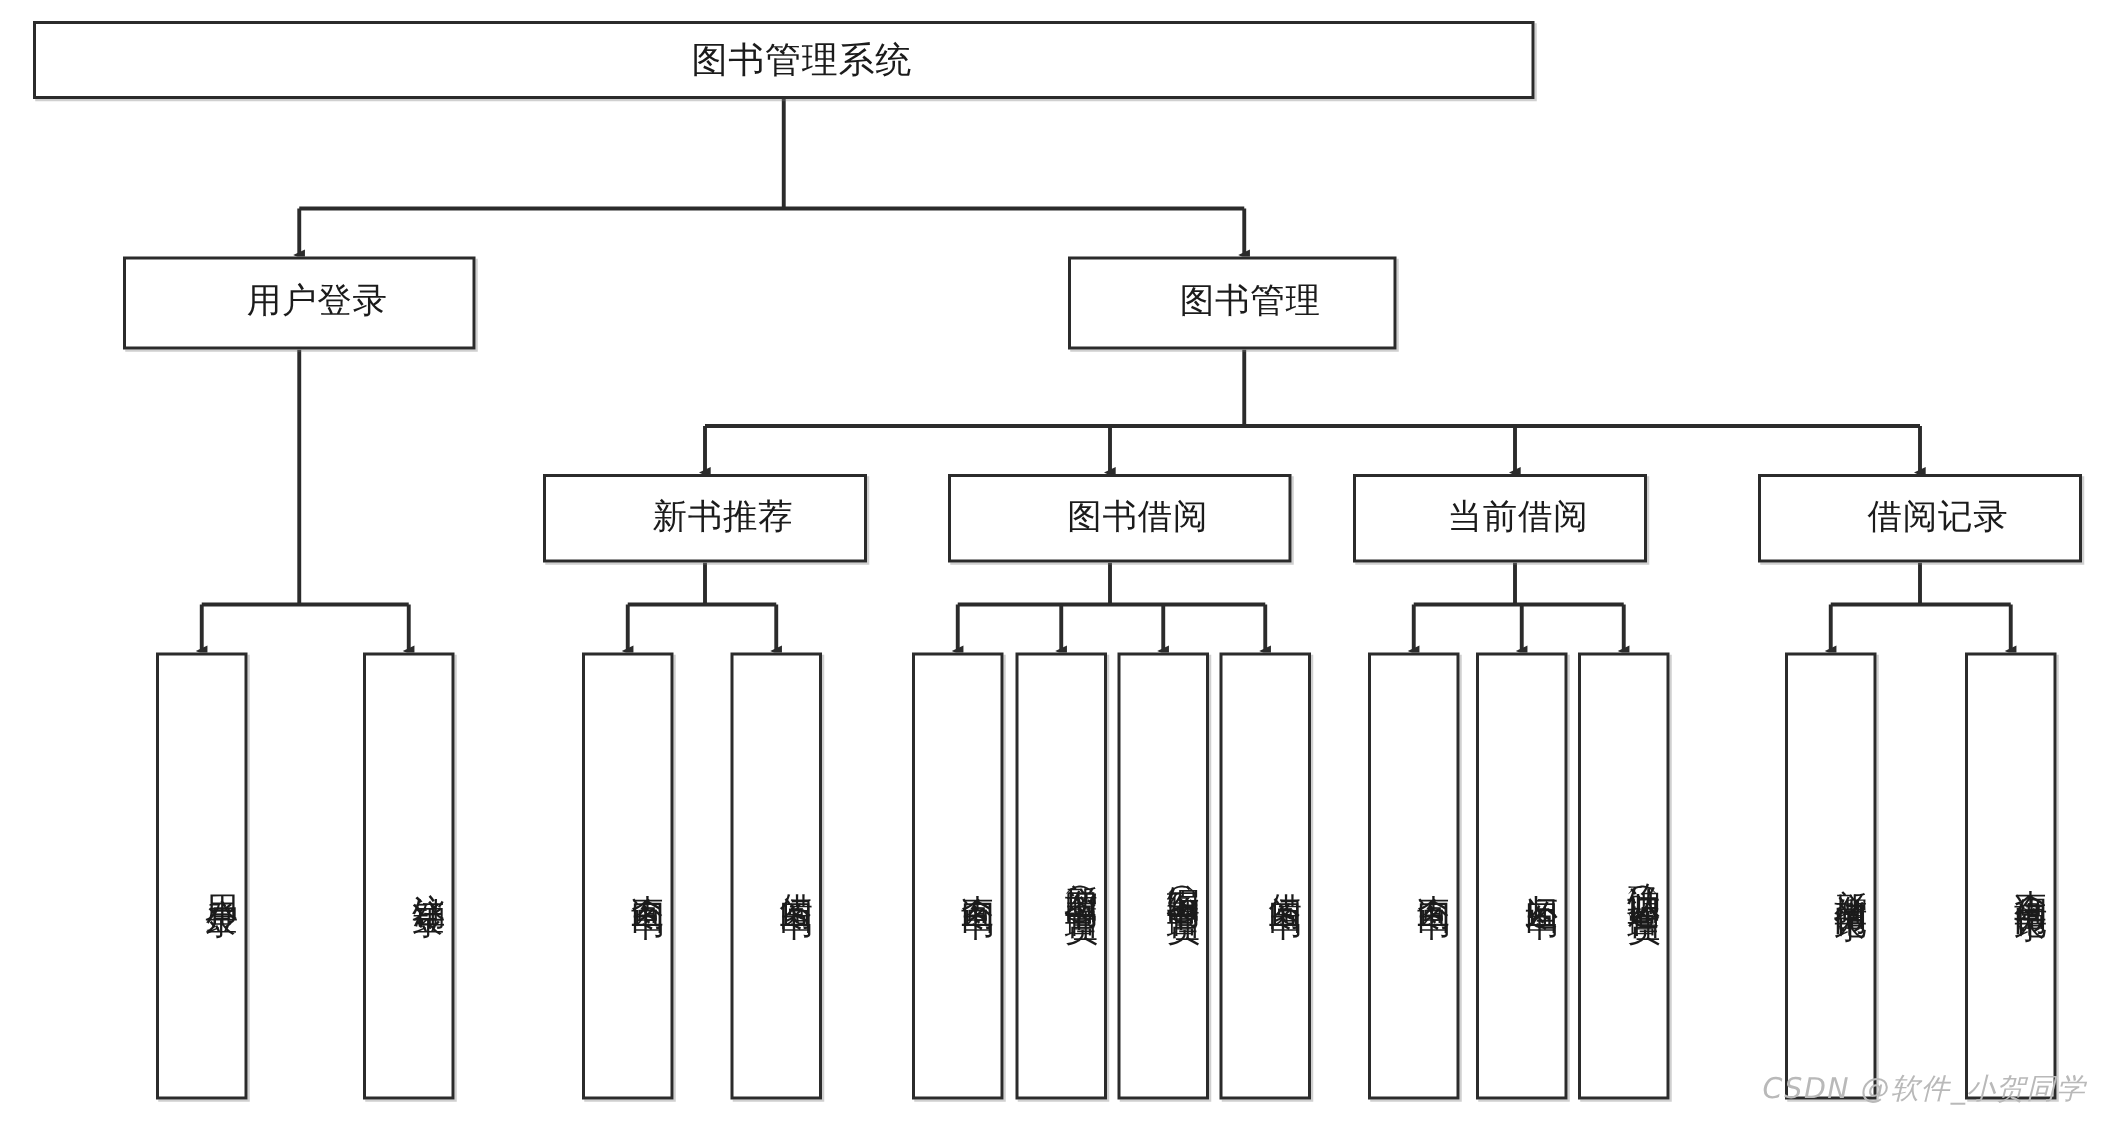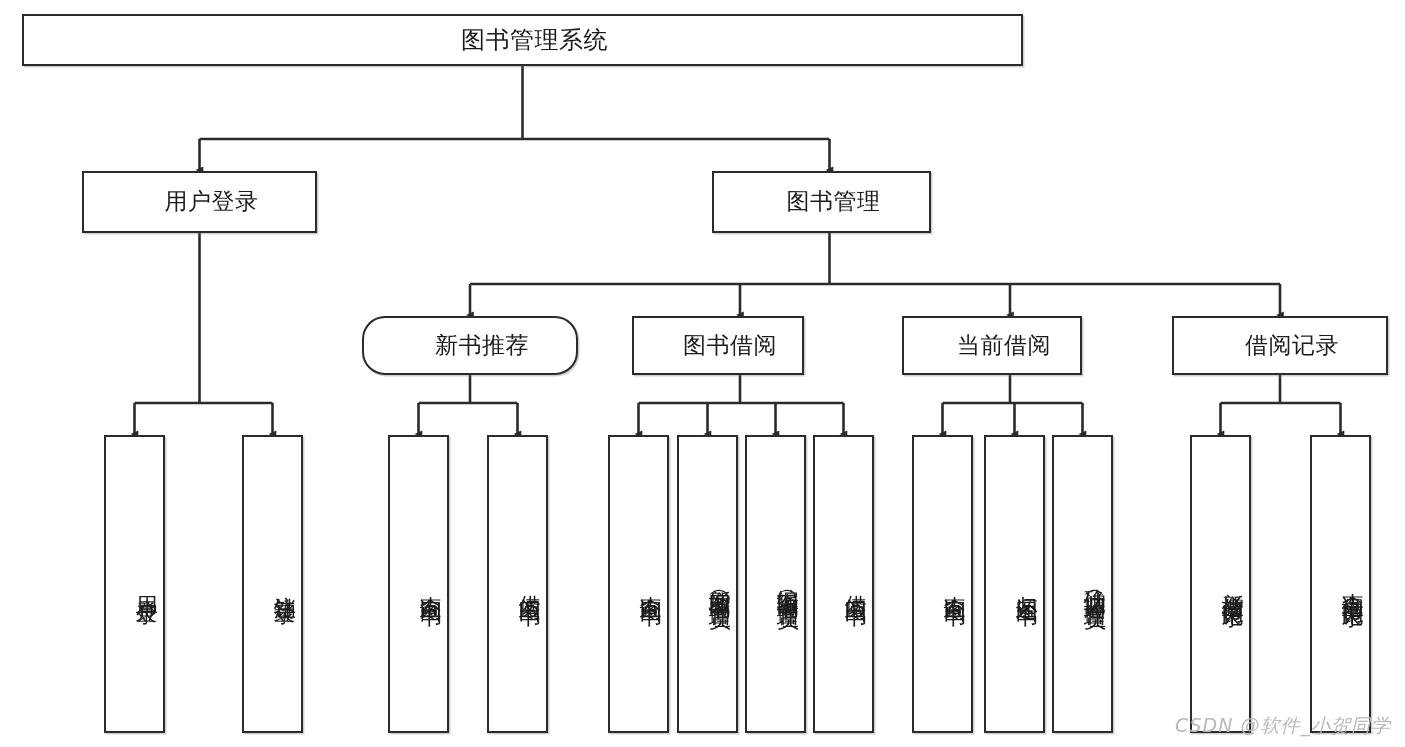--- a/index.html
+++ b/index.html
@@ -115,27 +115,27 @@
   <div id="nodes-layer">
       <div class="node level-1" style="left: 22px; top: 14px; width: 1001px; height: 52px;">
         <span class="node-label">图书管理系统</span>
       </div>
       <div class="node level-2" style="left: 82px; top: 171px; width: 235px; height: 62px;">
         <span class="node-label">用户登录</span>
       </div>
       <div class="node level-2" style="left: 712px; top: 171px; width: 219px; height: 62px;">
         <span class="node-label">图书管理</span>
       </div>
-      <div class="node level-3" style="left: 362px; top: 316px; width: 216px; height: 59px; border-radius: 23px;">
+      <div class="node level-3" style="left: 362px; top: 316px; width: 216px; height: 59px;">
         <span class="node-label">新书推荐</span>
       </div>
-      <div class="node level-3" style="left: 632px; top: 316px; width: 172px; height: 59px;">
+      <div class="node level-3" style="left: 632px; top: 316px; width: 229px; height: 59px;">
         <span class="node-label">图书借阅</span>
       </div>
-      <div class="node level-3" style="left: 902px; top: 316px; width: 180px; height: 59px;">
+      <div class="node level-3" style="left: 902px; top: 316px; width: 196px; height: 59px;">
         <span class="node-label">当前借阅</span>
       </div>
       <div class="node level-3" style="left: 1172px; top: 316px; width: 216px; height: 59px;">
         <span class="node-label">借阅记录</span>
       </div>
       <div class="node level-4 vertical" style="left: 104px; top: 435px; width: 61px; height: 298px;">
         <span class="node-label">用户登录</span>
       </div>
       <div class="node level-4 vertical" style="left: 242px; top: 435px; width: 61px; height: 298px;">
         <span class="node-label">注销登录</span>

